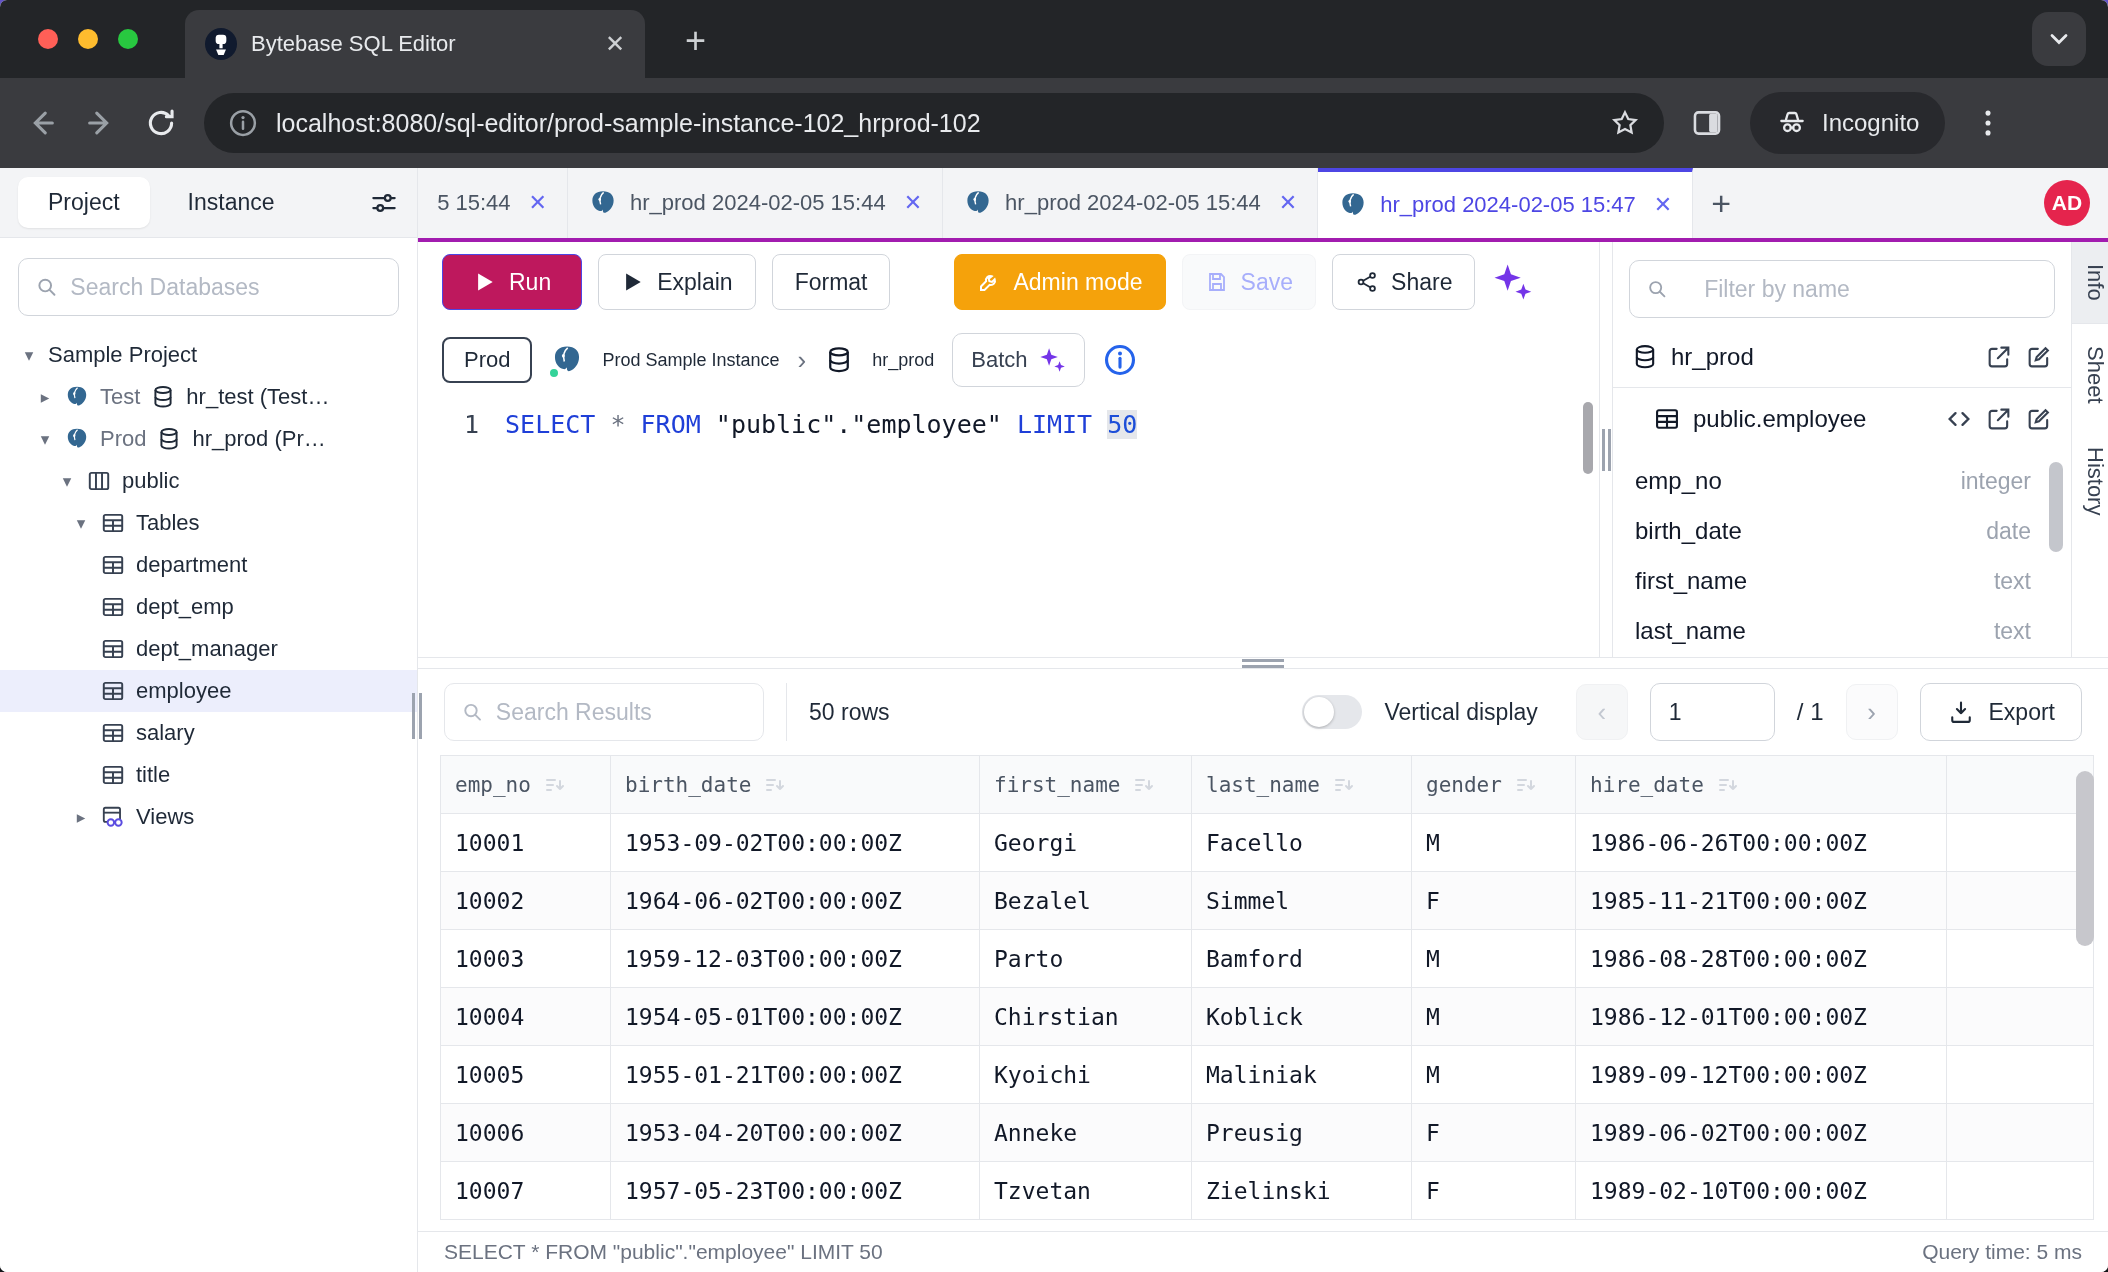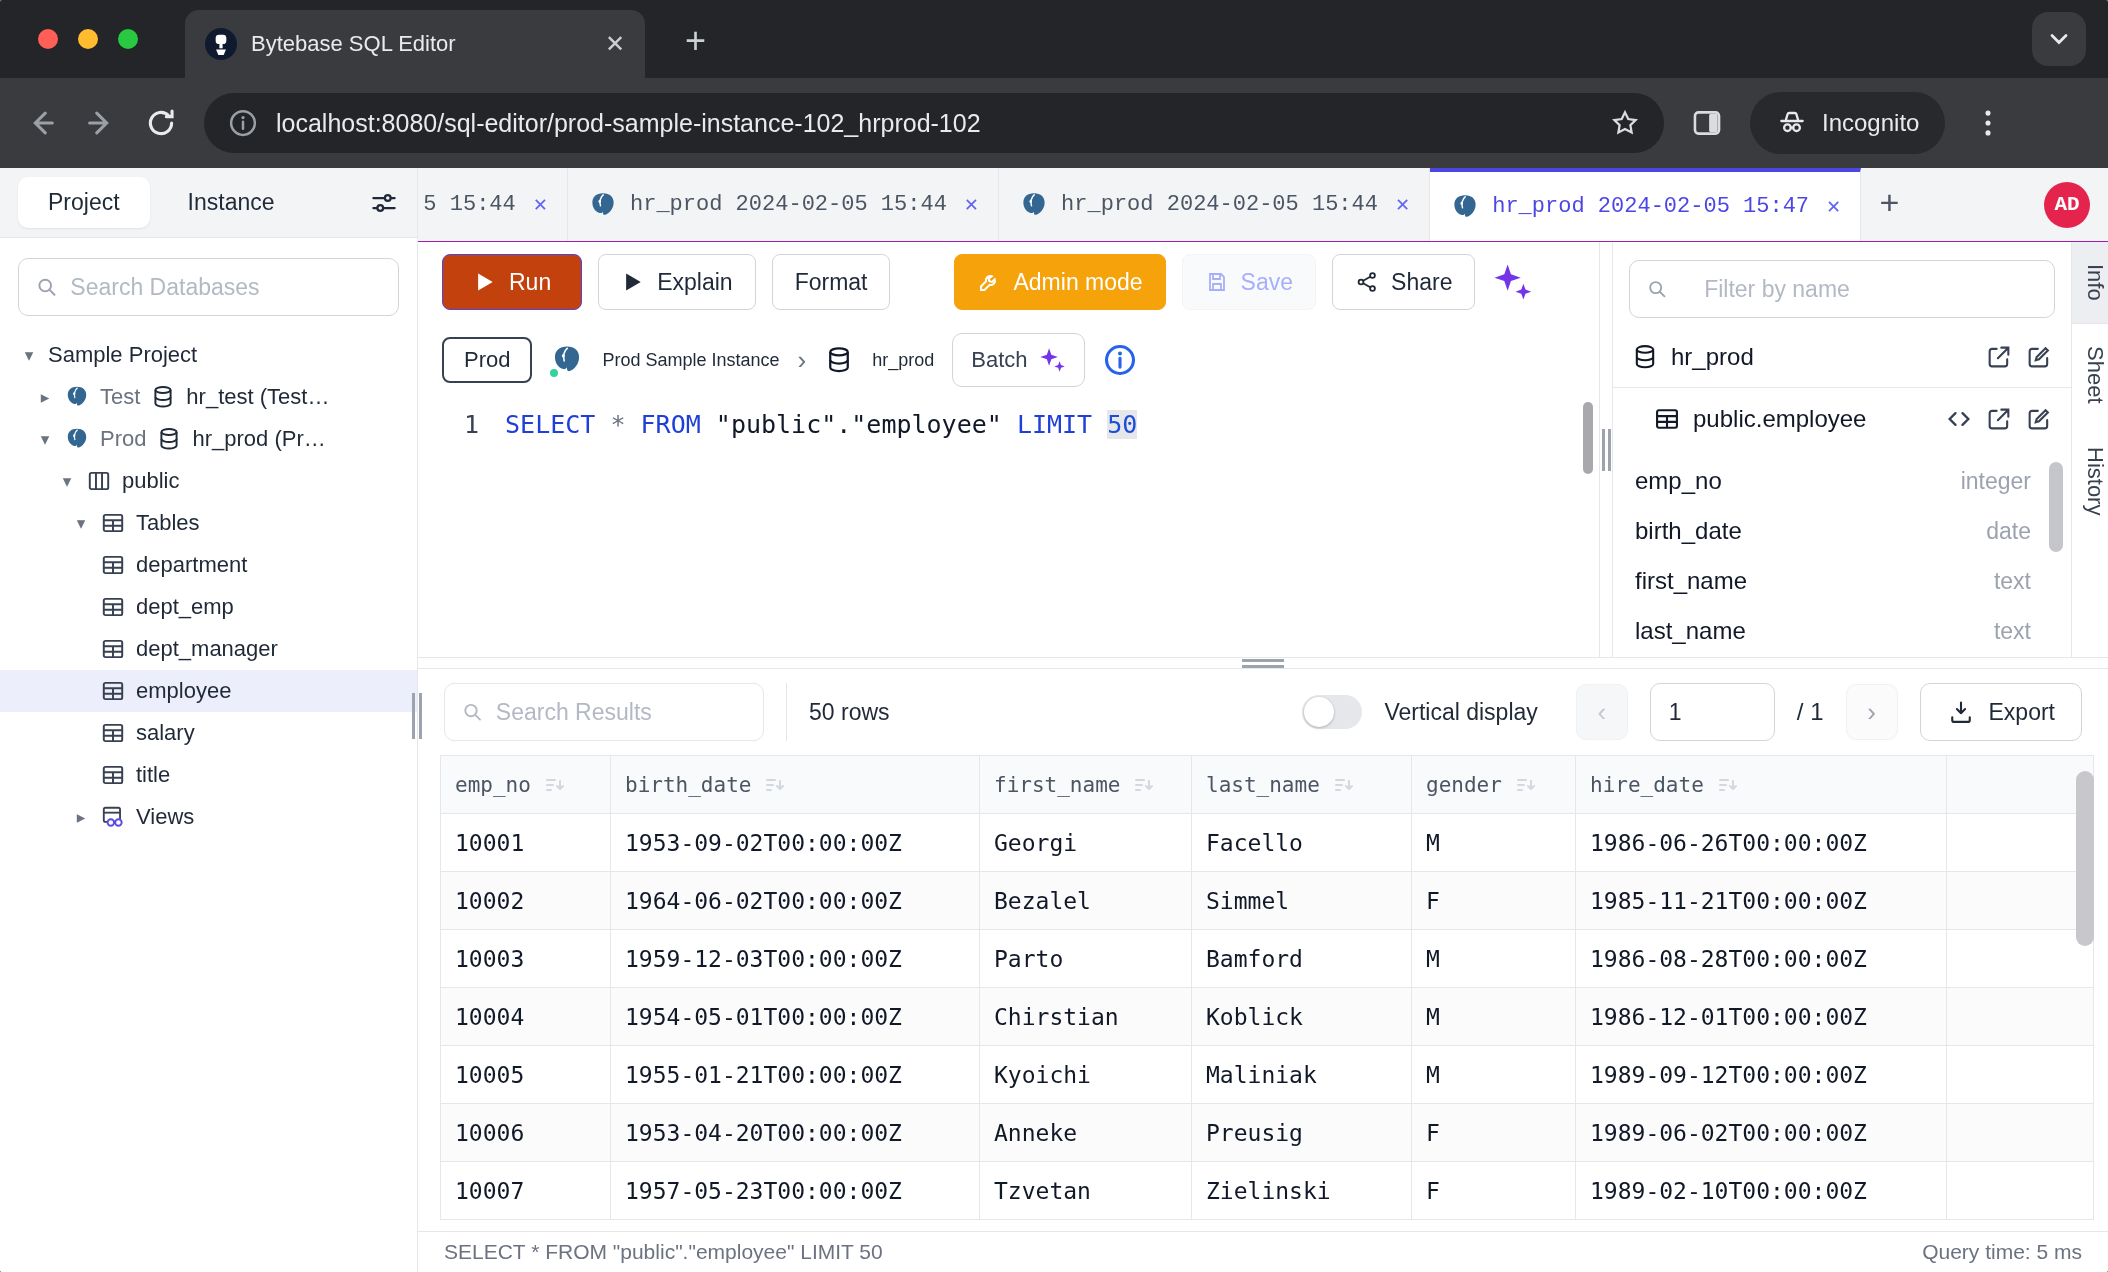--- a/index.html
+++ b/index.html
@@ -1,21 +1,21 @@
 <!DOCTYPE html>
 <html><head>
 <meta charset="utf-8">
 <style>
   * { margin:0; padding:0; box-sizing:border-box; }
   html,body { width:2108px; height:1272px; overflow:hidden; }
   body {
     font-family:"Liberation Sans", sans-serif;
     background:linear-gradient(180deg,#6253c6 0 70px,#141518 70px 100%);
   }
-  .window { width:2108px; height:1272px; border-radius:2px; overflow:hidden;
+  .window { width:2108px; height:1272px; border-radius:7px; overflow:hidden;
             display:flex; flex-direction:column; background:#fff; }
 
   
   .titlebar { height:78px; background:#232528; position:relative; flex:none; }
   .traffic { position:absolute; top:29px; left:38px; display:flex; gap:20px; }
   .traffic span { width:20px; height:20px; border-radius:50%; display:block; }
   .t-red{background:#ff5f57;} .t-yellow{background:#febc2e;} .t-green{background:#28c840;}
   .btab { position:absolute; left:185px; top:10px; width:460px; height:68px;
           background:#3a3b3f; border-radius:14px 14px 0 0; display:flex; align-items:center;
           padding:0 20px; gap:14px; }
@@ -55,41 +55,41 @@
   .muted { color:#6b7280; }
   .trow.selected { background:#eceefc; }
   .sb-grip { position:absolute; right:-6px; top:520px; width:12px; height:56px; display:flex; gap:4px;
              align-items:center; justify-content:center; }
   .sb-grip i { width:3px; height:46px; background:#9ca3af; display:block; }
 
   
   .main { flex:1; display:flex; flex-direction:column; min-width:0; }
 
   
-  .etabs { height:74px; background:#f3f4f6; border-bottom:1px solid #a21caf; display:flex; align-items:stretch; flex:none;font-family:Liberation Mono, monospace; }
+  .etabs { height:74px; background:#f3f4f6; border-bottom:4px solid #a21caf; display:flex; align-items:stretch; flex:none; }
   .etab { display:flex; align-items:center; gap:12px; padding:0 20px; border-right:1px solid #e5e7eb;
           font-size:22px; color:#4b5563; white-space:nowrap; overflow:hidden; }
   .etab .x { color:#6366f1; font-size:22px; margin-left:6px; }
   .etab.first { width:150px; flex:none; justify-content:flex-end; }
   .etab.active { background:#fff; color:#4d46e4; border-top:4px solid #4d46e4; border-right:1px solid #e5e7eb; }
   .etab .pg { width:30px; height:30px; flex:none; }
   .etabs .plus { color:#4b5563; font-size:34px; display:flex; align-items:center; padding:0 18px; }
   .etabs .spacer { flex:1; }
   .avatar { width:46px; height:46px; border-radius:50%; background:#e5244d; color:#fff; font-size:21px;
             font-weight:bold; display:flex; align-items:center; justify-content:center; align-self:center;
             margin-right:18px; flex:none; }
 
   
   .upper { height:415px; display:flex; flex:none; min-width:0; }
   .editor-col { flex:1; display:flex; flex-direction:column; min-width:0; }
   .toolbar { height:80px; display:flex; align-items:center; gap:16px; padding:0 24px; flex:none; }
   .btn { height:56px; border-radius:8px; border:1px solid #d1d5db; background:#fff; display:flex;
          align-items:center; gap:12px; padding:0 22px; font-size:23px; color:#1f2937; }
   .btn .bic { width:24px; height:24px; }
-  .btn.run { background:#c2410c; border-color:#4d46e4; color:#fff; padding:0 30px; }
+  .btn.run { background:#be185d; border-color:#4d46e4; color:#fff; padding:0 30px; }
   .btn.admin { background:#f5a20b; border-color:#f5a20b; color:#fff; margin-left:48px; }
   .btn.save { background:#f9fafb; border-color:#f3f4f6; color:#a7aefb; }
   .sparkle-lg { width:42px; height:42px; }
   .crumbs { height:76px; display:flex; align-items:center; gap:18px; padding:0 24px; flex:none; }
   .envbadge { border:2px solid #374151; border-radius:8px; padding:8px 20px; font-size:22px; color:#1f2937; }
   .crumb-txt { font-size:18px; color:#1f2937; }
   .crumb-sep { color:#6b7280; font-size:26px; }
   .pgwrap { position:relative; width:34px; height:34px; }
   .pgwrap .dot { position:absolute; left:-2px; bottom:-2px; width:12px; height:12px; border-radius:50%;
                  background:#34d399; border:2px solid #fff; }

